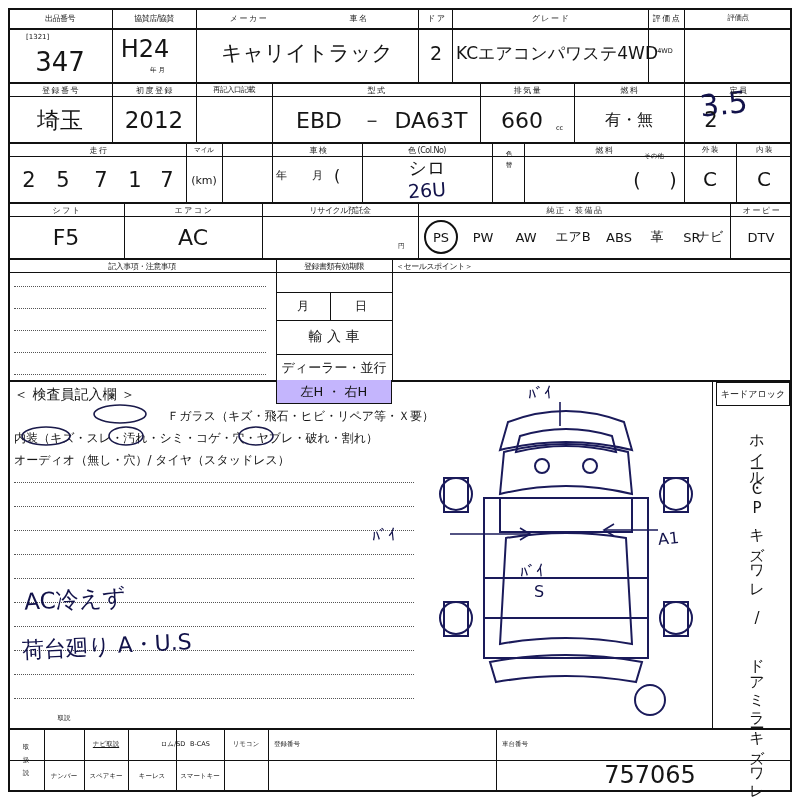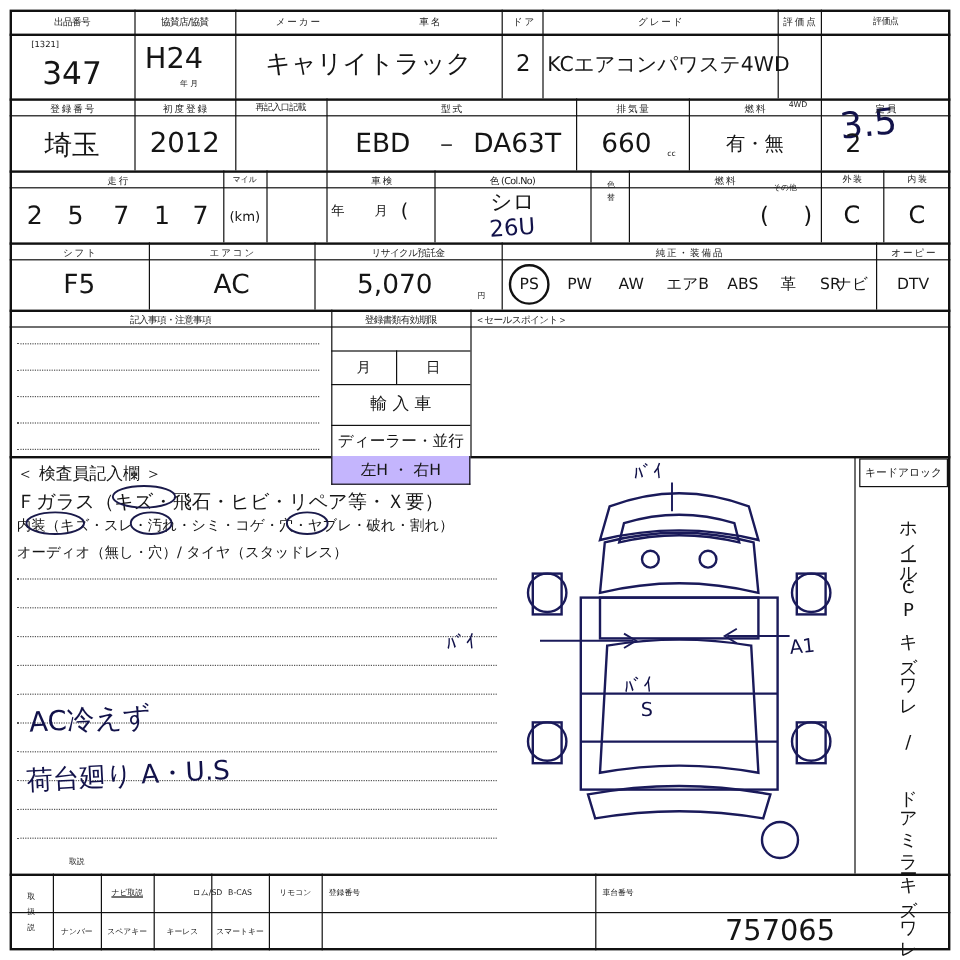--- a/index.html
+++ b/index.html
@@ -66,21 +66,21 @@
 
   <div class="cell smallnum lft" style="left:26px;top:30px;width:80px;height:14px;">[1321]</div>
   <div class="cell val ctr" style="left:10px;top:46px;width:100px;height:32px;font-size:26px;">347</div>
 
   <div class="cell val ctr" style="left:114px;top:32px;width:62px;height:34px;font-size:24px;">H24</div>
   <div class="cell tiny" style="left:150px;top:66px;width:46px;height:12px;">年 月</div>
 
   <div class="cell val ctr" style="left:198px;top:32px;width:218px;height:42px;font-size:21px;">キャリイトラック</div>
   <div class="cell val ctr" style="left:420px;top:32px;width:32px;height:42px;">2</div>
   <div class="cell val-m lft" style="left:456px;top:32px;width:200px;height:42px;">KCエアコンパワステ4WD</div>
-  <div class="cell tiny ctr" style="left:648px;top:44px;width:34px;height:14px;margin-top:36px;">4WD</div>
+  <div class="cell tiny ctr" style="left:648px;top:44px;width:34px;height:14px;">4WD</div>
 
   <div class="cell hand blue" style="left:700px;top:84px;width:90px;height:40px;font-size:30px;transform:rotate(-6deg);">3.5</div>
 
   <div class="ln v" style="left:112px;top:82px;height:60px;"></div>
   <div class="ln v" style="left:196px;top:82px;height:60px;"></div>
   <div class="ln v" style="left:272px;top:82px;height:60px;"></div>
   <div class="ln v" style="left:480px;top:82px;height:60px;"></div>
   <div class="ln v" style="left:574px;top:82px;height:60px;"></div>
   <div class="ln v" style="left:684px;top:82px;height:60px;"></div>
 
@@ -147,21 +147,20 @@
   <div class="ln v" style="left:730px;top:202px;height:56px;"></div>
 
   <div class="cell lab ctr" style="left:10px;top:204px;width:112px;height:12px;">シ フ ト</div>
   <div class="cell lab ctr" style="left:126px;top:204px;width:134px;height:12px;">エ ア コ ン</div>
   <div class="cell lab ctr" style="left:264px;top:204px;width:152px;height:12px;">リサイクル預託金</div>
   <div class="cell lab ctr" style="left:420px;top:204px;width:308px;height:12px;">純 正 ・ 装 備 品</div>
   <div class="cell lab ctr" style="left:732px;top:204px;width:58px;height:12px;">オ ー ピ ー</div>
 
   <div class="cell val ctr" style="left:10px;top:218px;width:112px;height:38px;font-size:22px;">F5</div>
   <div class="cell val ctr" style="left:126px;top:218px;width:134px;height:38px;font-size:22px;">AC</div>
-  <div class="cell val ctr" style="left:264px;top:218px;width:130px;height:38px;font-size:22px;">5,070</div>
   <div class="cell tiny" style="left:398px;top:242px;width:18px;height:12px;">円</div>
 
   <div class="opt circle-ps" style="left:424px;top:220px;width:34px;height:34px;">PS</div>
   <div class="opt" style="left:464px;top:220px;width:38px;height:34px;">PW</div>
   <div class="opt" style="left:506px;top:220px;width:40px;height:34px;">AW</div>
   <div class="opt" style="left:550px;top:220px;width:46px;height:34px;">エアB</div>
   <div class="opt" style="left:598px;top:220px;width:42px;height:34px;">ABS</div>
   <div class="opt" style="left:642px;top:220px;width:30px;height:34px;">革</div>
   <div class="opt" style="left:676px;top:220px;width:32px;height:34px;">SR</div>
   <div class="opt" style="left:694px;top:220px;width:36px;height:34px;left:692px;">ナビ</div>
@@ -187,21 +186,21 @@
   <div class="dots" style="left:14px;top:308px;width:252px;"></div>
   <div class="dots" style="left:14px;top:330px;width:252px;"></div>
   <div class="dots" style="left:14px;top:352px;width:252px;"></div>
   <div class="dots" style="left:14px;top:374px;width:252px;"></div>
 
   <div class="cell" style="left:276px;top:380px;width:116px;height:24px;border:1px solid #111;border-top:none;background:#c4b5fd;display:flex;align-items:center;justify-content:center;font-size:13px;">左H ・ 右H</div>
 
   <div class="ln v" style="left:712px;top:380px;height:348px;"></div>
 
   <div class="cell" style="left:14px;top:386px;width:400px;height:18px;font-size:14px;">＜ 検査員記入欄 ＞</div>
-  <div class="cell" style="left:14px;top:408px;width:420px;height:16px;font-size:16px;">Ｆガラス（キズ・飛石・ヒビ・リペア等・Ｘ要）</div>
+  <div class="cell" style="left:14px;top:408px;width:420px;height:16px;font-size:12px;text-align:right;">Ｆガラス（キズ・飛石・ヒビ・リペア等・Ｘ要）</div>
   <div class="cell" style="left:14px;top:430px;width:430px;height:16px;font-size:12px;">内装（キズ・スレ・汚れ・シミ・コゲ・穴・ヤブレ・破れ・割れ）</div>
   <div class="cell" style="left:14px;top:452px;width:420px;height:16px;font-size:12px;">オーディオ（無し・穴）/ タイヤ（スタッドレス）</div>
 
   <svg class="scribble" style="left:0;top:0;width:800px;height:800px;" viewBox="0 0 800 800">
     <ellipse cx="120" cy="414" rx="26" ry="9" fill="none" stroke="#1a1a4a" stroke-width="1.6"></ellipse>
     <ellipse cx="46" cy="436" rx="24" ry="9" fill="none" stroke="#1a1a4a" stroke-width="1.6"></ellipse>
     <ellipse cx="126" cy="436" rx="17" ry="9" fill="none" stroke="#1a1a4a" stroke-width="1.6"></ellipse>
     <ellipse cx="256" cy="436" rx="17" ry="9" fill="none" stroke="#1a1a4a" stroke-width="1.6"></ellipse>
   </svg>
 

